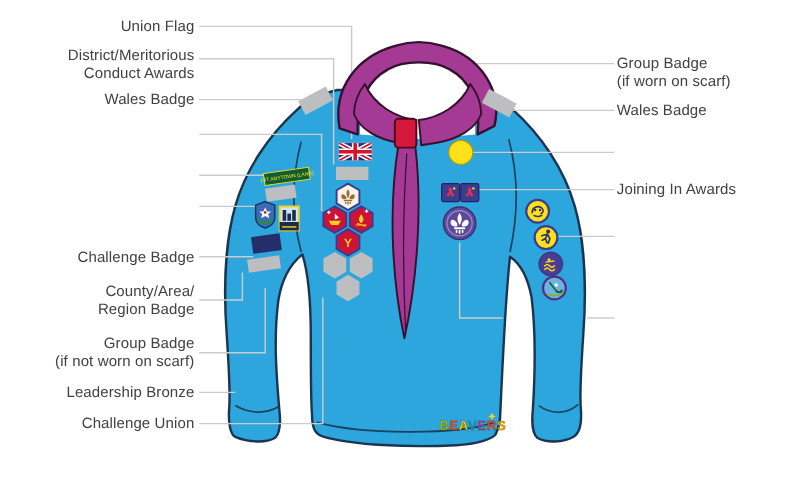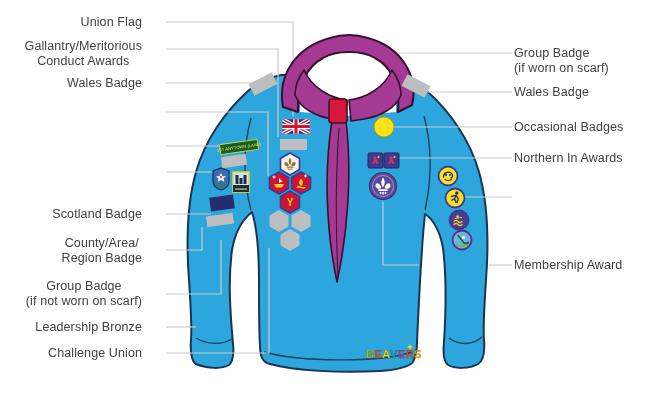--- a/index.html
+++ b/index.html
@@ -4,21 +4,21 @@
 <style>
   html,body{margin:0;padding:0;background:#ffffff;}
   .stage{
     position:relative;width:668px;height:410px;background:#ffffff;overflow:hidden;
     font-family:"Liberation Sans","DejaVu Sans",sans-serif;
   }
   .lbl{
     position:absolute;font-size:12.5px;line-height:14.5px;color:#414042;
     white-space:pre-line;letter-spacing:.1px;font-weight:500;
   }
-  .lbl.left{right:526px;text-align:center;}
+  .lbl.left{right:506px;text-align:right;}
   .lbl.right{left:514px;text-align:left;}
   svg{position:absolute;top:0;left:0;}
 </style>
 </head>
 <body>
 
 <div class="stage">
 
 <svg width="668" height="410" viewBox="0 0 668 410">
   <defs>
@@ -237,31 +237,29 @@
     </g>
   </g>
 
   <g>
     <text id="wordmark" x="366" y="358" font-family="Liberation Sans, DejaVu Sans, sans-serif" font-size="11" font-weight="bold" letter-spacing="0.5" stroke="#5a4a12" stroke-width="0.25"><tspan fill="#9bc41e">B</tspan><tspan fill="#e8432c">E</tspan><tspan fill="#ffd500">A</tspan><tspan fill="#00a5d9">V</tspan><tspan fill="#8e44ad">E</tspan><tspan fill="#e8432c">R</tspan><tspan fill="#f7a800">S</tspan></text>
     <path transform="translate(410,347)" fill="#ffd21a" d="M0,-3.2 L0.9,-0.9 L3.2,0 L0.9,0.9 L0,3.2 L-0.9,0.9 L-3.2,0 L-0.9,-0.9 Z"></path>
   </g>
 </svg>
 
 <div class="lbl left" style="top:15px">Union Flag</div>
-<div class="lbl left" style="top:39px">Gallantry/Meritorious
+<div class="lbl left" style="top:39px">District/Meritorious
 Conduct Awards</div>
 <div class="lbl left" style="top:76px">Wales Badge</div>
-<div class="lbl left" style="top:207px">Scotland Badge</div>
+<div class="lbl left" style="top:207px">Challenge Badge</div>
 <div class="lbl left" style="top:236px">County/Area/
 Region Badge</div>
 <div class="lbl left" style="top:279px">Group Badge
 (if not worn on scarf)</div>
 <div class="lbl left" style="top:320px">Leadership Bronze</div>
 <div class="lbl left" style="top:346px">Challenge Union</div>
 
 <div class="lbl right" style="top:46px">Group Badge
 (if worn on scarf)</div>
 <div class="lbl right" style="top:85px">Wales Badge</div>
-<div class="lbl right" style="top:120px">Occasional Badges</div>
-<div class="lbl right" style="top:151px">Northern In Awards</div>
-<div class="lbl right" style="top:258px">Membership Award</div>
+<div class="lbl right" style="top:151px">Joining In Awards</div>
 
 </div>
 
 </body></html>

